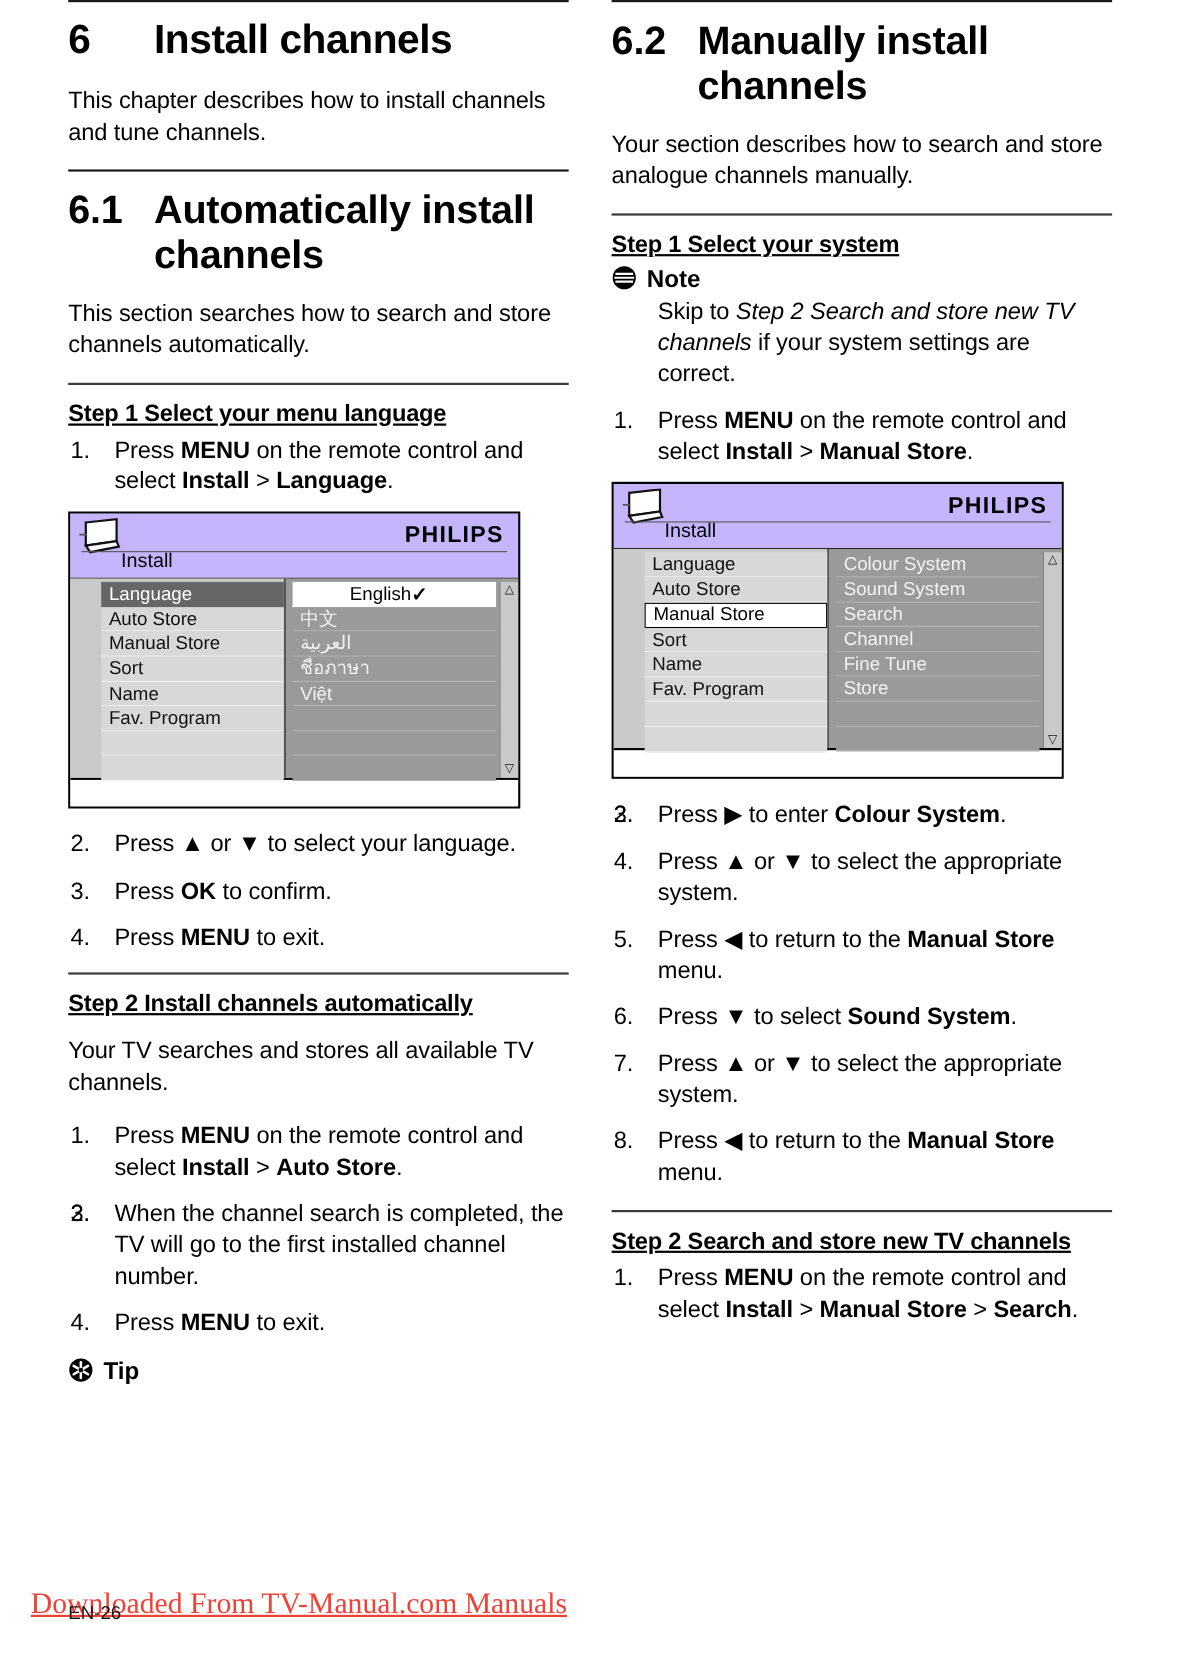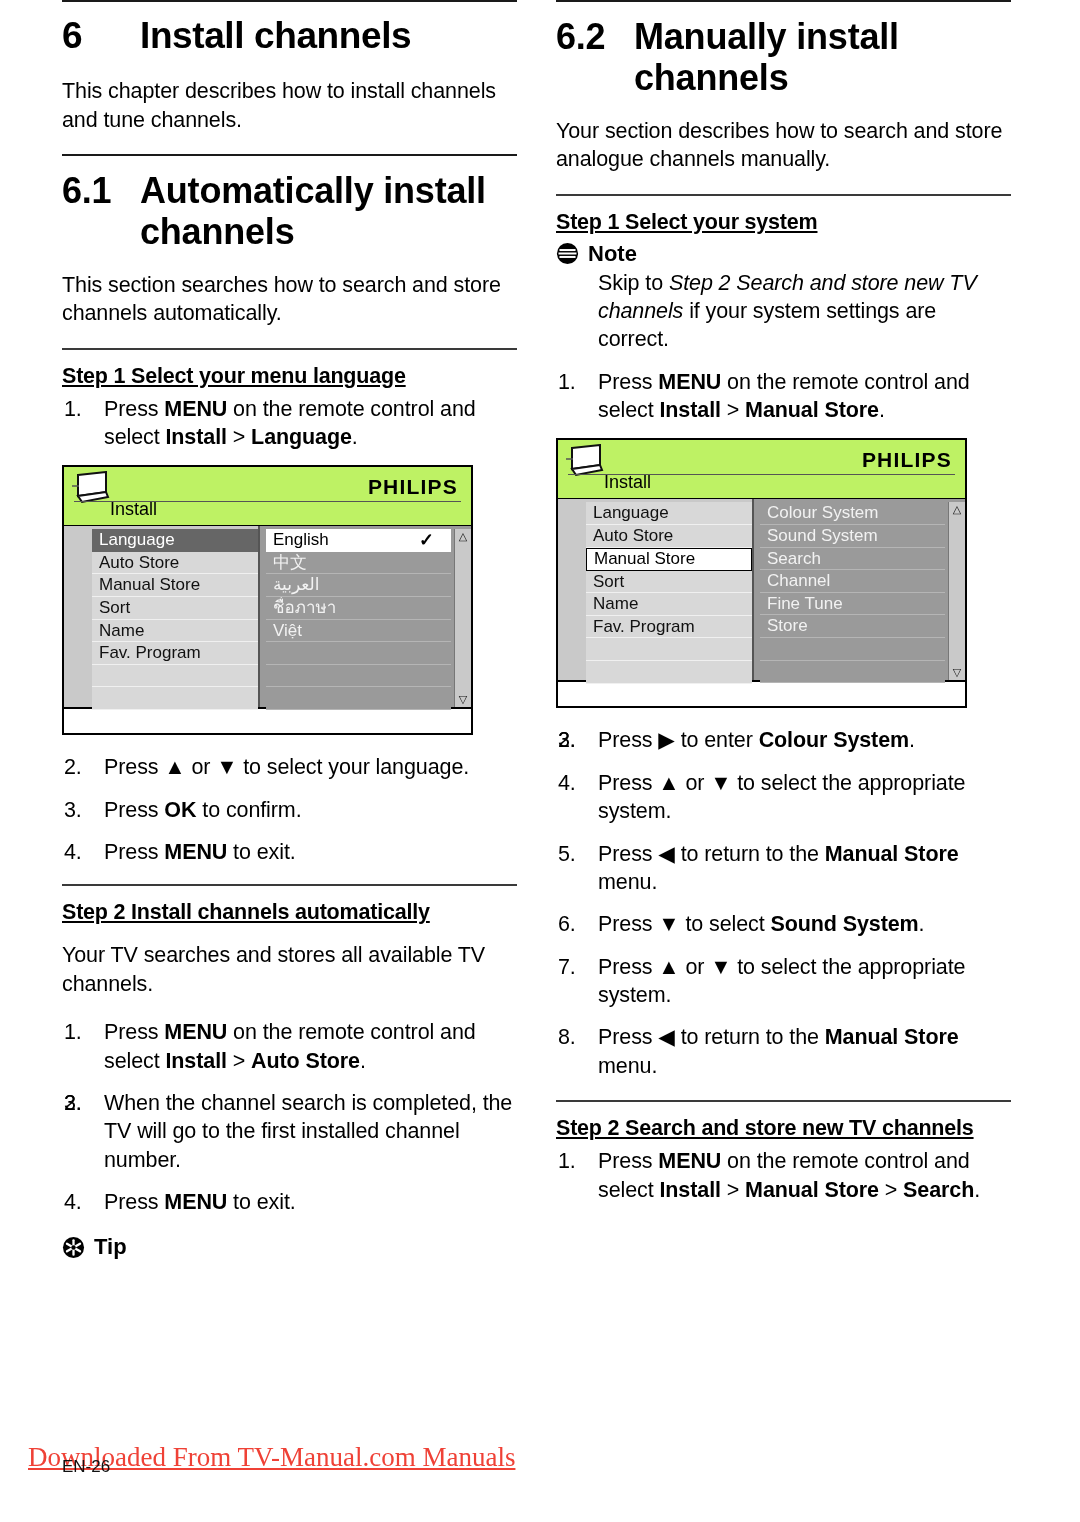--- a/index.html
+++ b/index.html
@@ -68,21 +68,21 @@
     letter-spacing: -0.1px;
   }
   ol.steps li .mk {
     position: absolute; left: 2px; top: 0;
     width: 36px;
   }
   ol.steps li b { font-weight: bold; }
 
   .tipbox { margin: 18px 0 0 0; }
   .tipbox .head {
-    display: flex; align-items: center;
+    display: flex; align-items: flex-start;
     font-size: 22px; font-weight: bold;
     margin-bottom: 2px;
   }
   .tipbox .head .gl { margin-right: 9px; display: inline-flex; }
   .tipbox .txt {
     font-size: 21.5px; line-height: 1.32;
     padding-left: 42px;
     letter-spacing: -0.1px;
   }
   .tipbox .txt i { font-style: italic; }
@@ -90,21 +90,21 @@
   
   .osd {
     border: 2px solid #000;
     background: #fff;
     width: 411px;
     margin: 4px 0 18px 0;
     position: relative;
   }
   .osd-head {
     height: 58px; position: relative;
-    background: #bef264;
+    background: #c4b5fd;
   }
   .osd-head .brand {
     position: absolute; right: 13px; top: 8px;
     font-size: 21px; font-weight: bold;
     letter-spacing: 1.2px;
   }
   .osd-head .brandrule {
     position: absolute; left: 10px; right: 10px; top: 34px;
     border-top: 1.5px solid #555;
   }
@@ -140,21 +140,21 @@
     padding-left: 7px;
     border-bottom: 1.5px solid #eaeaea;
     white-space: nowrap; overflow: hidden;
   }
   .osd-left .mrow { background: #d8d8d8; color: #111; border-bottom-color: #f0f0f0; }
   .osd-left .mrow.sel-dark { background: #666666; color: #ffffff; border-bottom-color: #666666; }
   .osd-left .mrow.sel-white { background: #ffffff; color: #000000; border: 1.5px solid #000; height: 23px; line-height: 20px; }
   .osd-right .mrow { background: #9a9a9a; color: #f2f2f2; border-bottom-color: #b5b5b5; }
   .osd-right .mrow.sel-white {
     background: #ffffff; color: #000; border-bottom-color: #fff;
-    display: flex; align-items: center; justify-content: space-between;
+    display: flex; align-items: center; justify-content: center;
     padding-right: 17px;
   }
   .osd-right .mrow.blank { color: transparent; }
   .osd-left .mrow.blank { color: transparent; }
   .check { font-size: 18px; font-weight: bold; line-height: 1; }
   .scrollbar {
     width: 17px; flex: 0 0 17px;
     background: #c9c9c9;
     border-left: 1.5px solid #777;
     display: flex; flex-direction: column;

